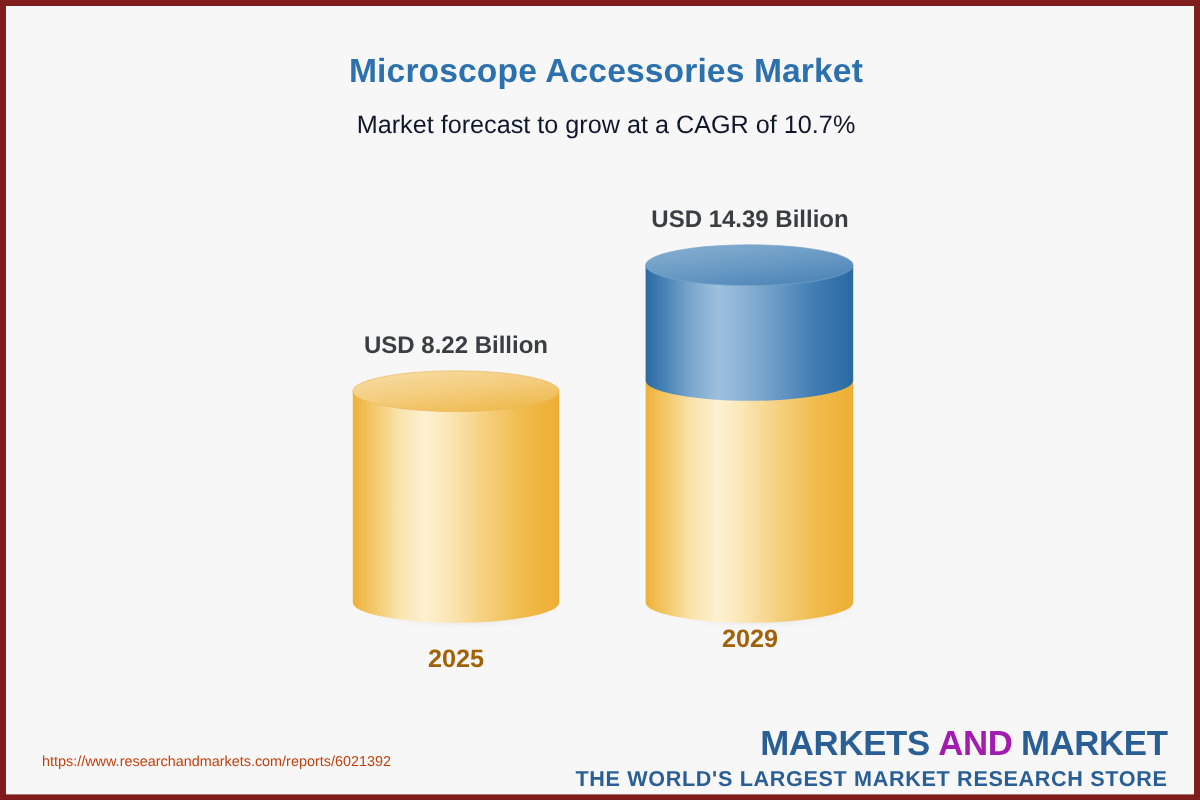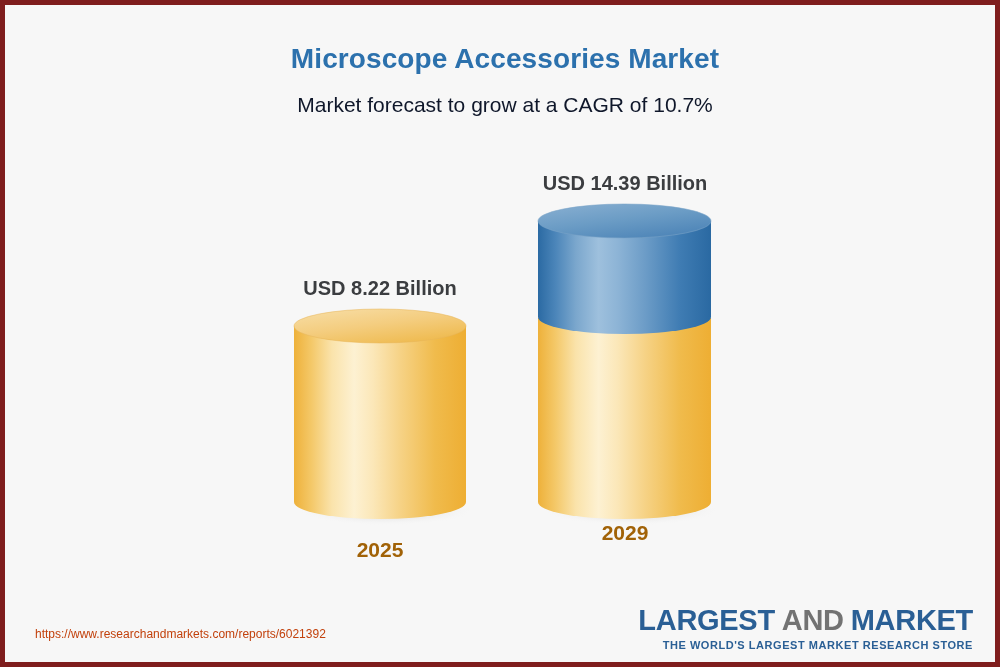--- a/index.html
+++ b/index.html
@@ -101,25 +101,25 @@
     line-height: 1;
   }
   .logo-main {
     font-size: 29px;
     font-weight: bold;
     color: #2a5f95;
     letter-spacing: -0.3px;
     white-space: nowrap;
   }
   .logo-and {
-    color: #737373;
+    color: #a21caf;
   }
   .logo-tag {
     margin-top: 5px;
-    font-size: 11px;
+    font-size: 18px;
     font-weight: bold;
     color: #2a5f95;
     letter-spacing: 0.55px;
     white-space: nowrap;
   }
 </style>
 </head>
 <body>
 
 <div id="canvas">
@@ -220,17 +220,17 @@
       </svg>
 
       <div class="cat-label" style="left:520px; top:516px; width:200px;">2029</div>
     </div>
 
   </div>
 
   <div class="source-url">https://www.researchandmarkets.com/reports/6021392</div>
 
   <div class="logo">
-    <div class="logo-main"><span>LARGEST</span><span class="logo-and" style="margin:0 7px;">AND</span><span>MARKET</span></div>
+    <div class="logo-main"><span>MARKETS</span><span class="logo-and" style="margin:0 7px;">AND</span><span>MARKET</span></div>
     <div class="logo-tag">THE WORLD'S LARGEST MARKET RESEARCH STORE</div>
   </div>
 
 </div>
 
 </body></html>

